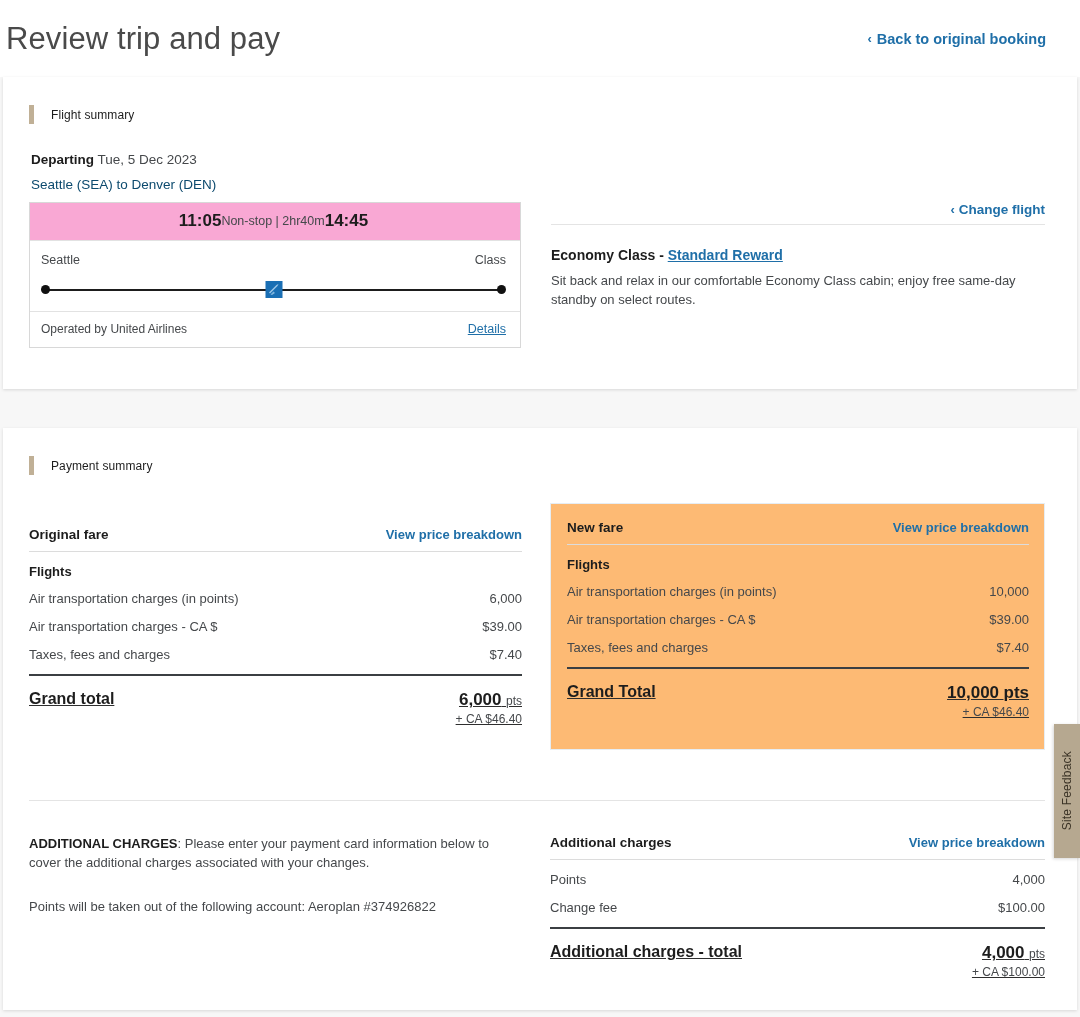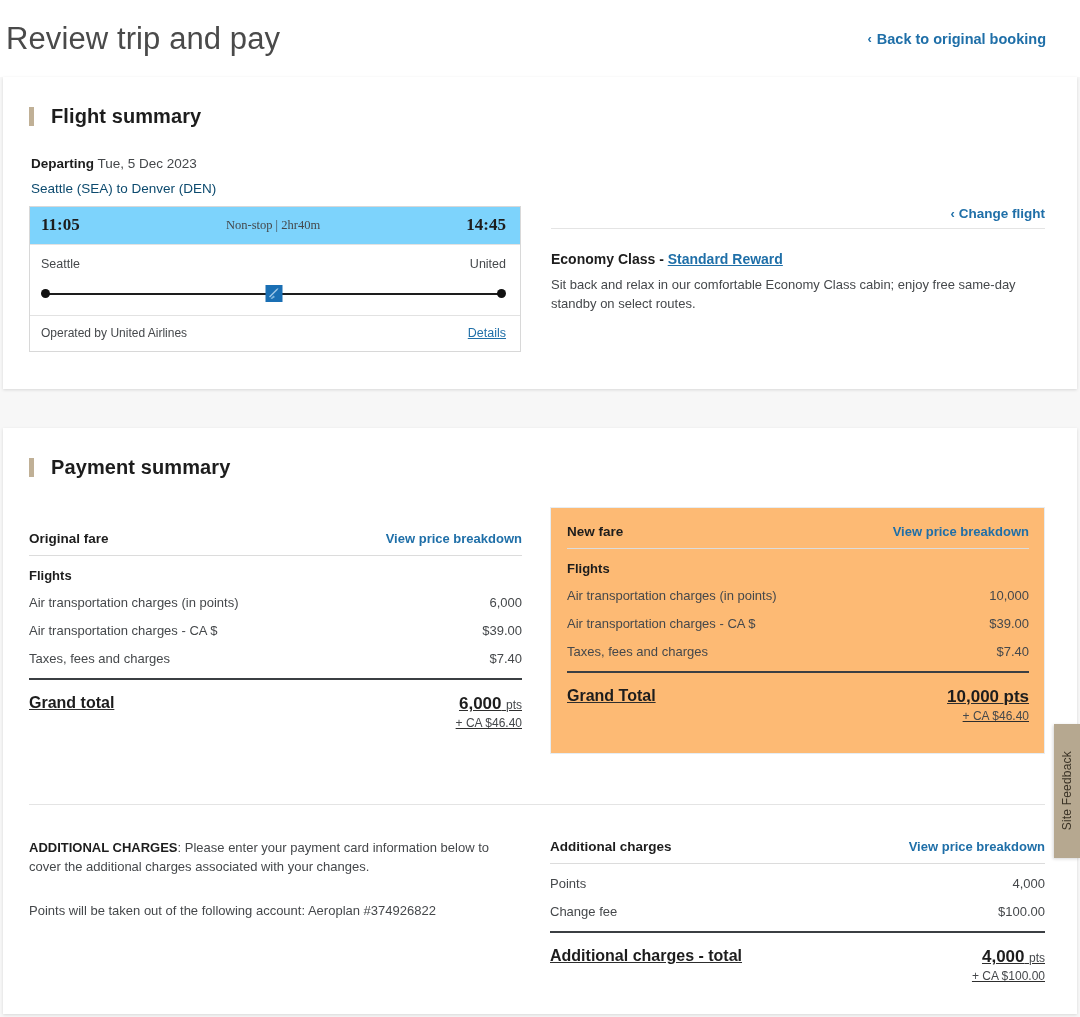--- a/index.html
+++ b/index.html
@@ -55,44 +55,43 @@
     gap: 17px;
     margin-bottom: 28px;
   }
   .accent-bar {
     width: 5px;
     height: 19px;
     background: #c0b096;
     display: block;
   }
   .section-title {
-    font-size: 20px;
-    font-weight: 700;
+    font-size: 12px;
+    font-weight: 400;
     color: #1d1d1d;
     letter-spacing: .1px;
   }
 
   
   .depart-line { font-size: 13.5px; color: #45484b; margin-bottom: 10px; padding-left: 2px; }
   .depart-line b { color: #1d1d1d; font-weight: 700; }
   .route-line { font-size: 13.5px; color: #0c4a6e; margin-bottom: 10px; padding-left: 2px; }
 
   .flight-cols { display: flex; gap: 0; }
   .flight-left { width: 494px; }
   .flight-right { flex: 1; padding-left: 28px; padding-top: 0; }
 
   .flight-card { border: 1px solid #d8d8d8; width: 492px; }
   .fc-top {
-    background: #7dd3fc;
+    background: #f9a8d4;
     border-bottom: 1px solid #e2e2e2;
     display: flex;
     align-items: center;
-    justify-content: space-between;
+    justify-content: center;
     padding: 8px 14px 9px 11px;
-    font-family: Liberation Serif, serif;
   }
   .fc-time { font-size: 17px; font-weight: 700; color: #1d1d1d; }
   .fc-mid { font-size: 12.5px; color: #45484b; }
   .fc-body { padding: 12px 14px 0 11px; }
   .fc-cities { display: flex; justify-content: space-between; font-size: 12.5px; color: #45484b; }
   .fc-line-wrap {
     position: relative;
     height: 26px;
     margin-top: 10px;
   }
@@ -278,21 +277,21 @@
     <div class="flight-left">
       <div class="flight-card">
         <div class="fc-top">
           <span class="fc-time">11:05</span>
           <span class="fc-mid">Non-stop | 2hr40m</span>
           <span class="fc-time">14:45</span>
         </div>
         <div class="fc-body">
           <div class="fc-cities">
             <span>Seattle</span>
-            <span>United</span>
+            <span>Class</span>
           </div>
           <div class="fc-line-wrap">
             <div class="fc-line"></div>
             <div class="fc-dot left"></div>
             <div class="fc-dot right"></div>
             <div class="fc-plane">
               <svg width="13" height="13" viewBox="0 0 13 13" aria-hidden="true">
                 <path d="M1.5 9.5 L9 2 L11 1 L10 3 L2.5 10.5 Z" fill="#9fc8e8"></path>
                 <path d="M3 11.5 L6 8.5 L7.5 10 L4.5 12 Z" fill="#7fb6de"></path>
               </svg>

